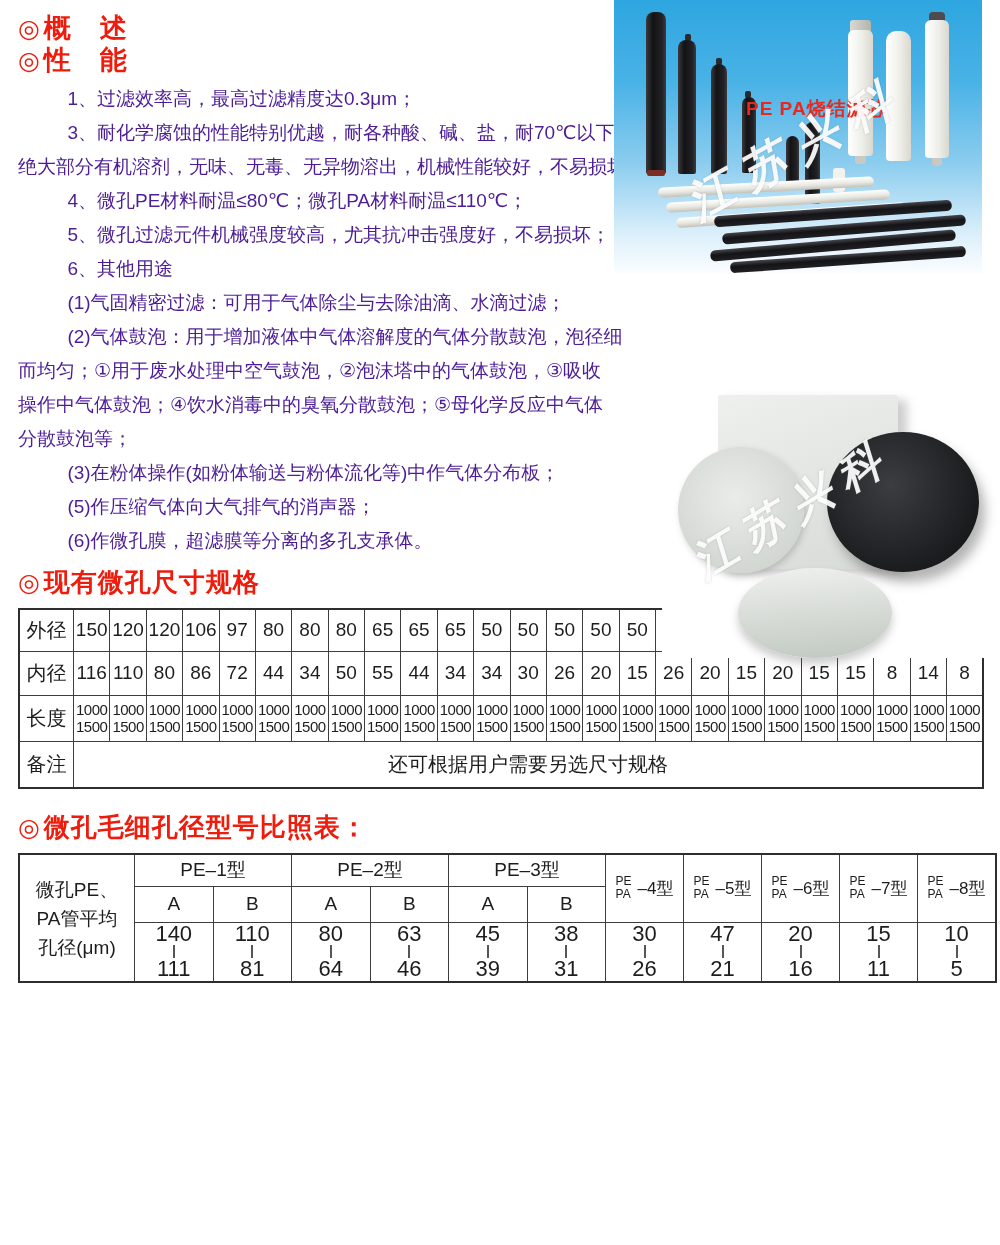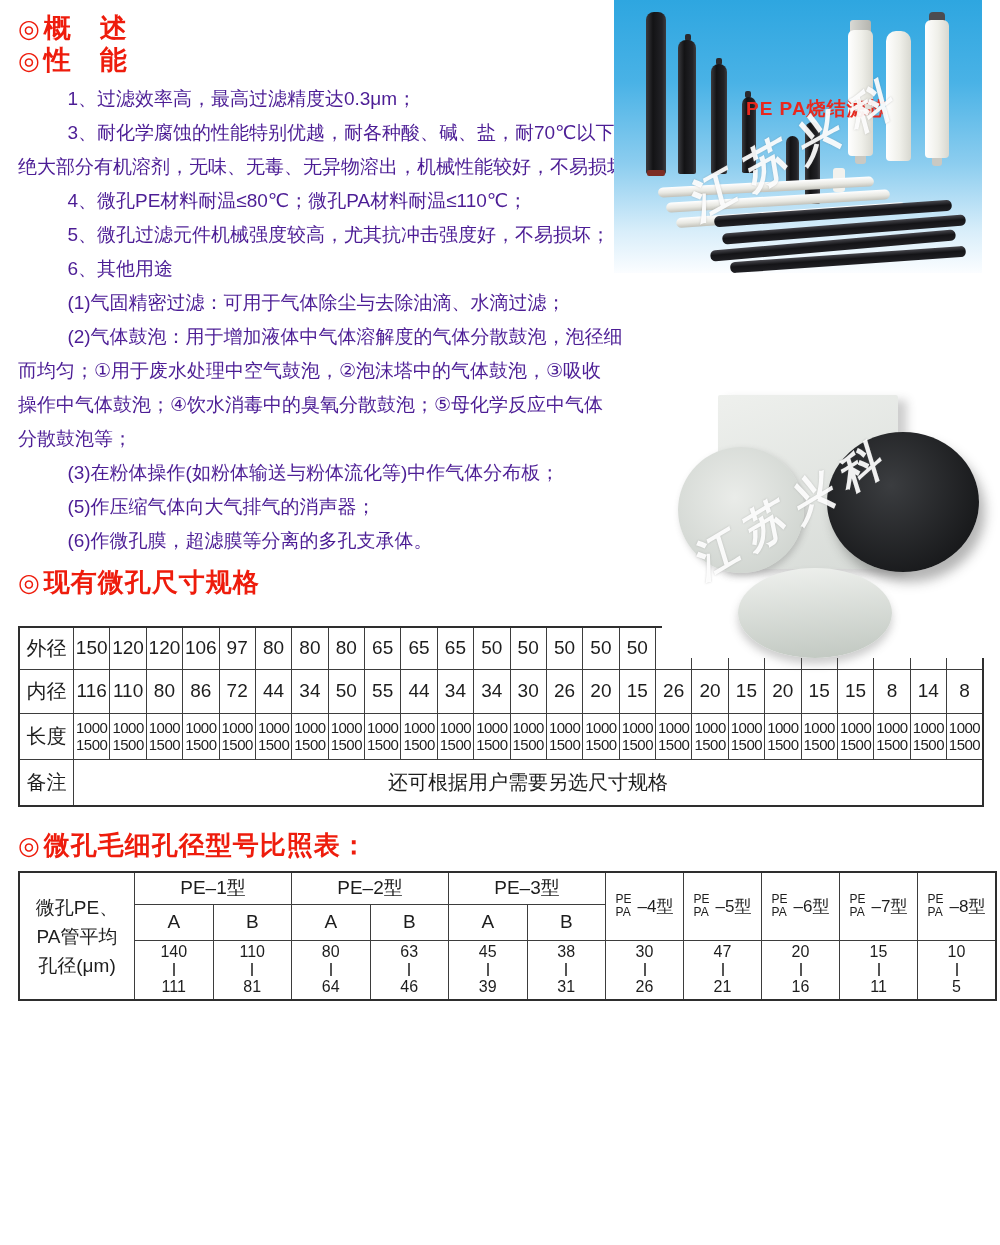--- a/index.html
+++ b/index.html
@@ -17,21 +17,21 @@
     white-space:pre-line;text-indent:2.4em;color:#222;
   }
   .perf{margin:6px 0 4px 0;width:656px;}
   .perf p{margin:0;font-size:19px;line-height:34px;white-space:pre-line;text-indent:2.6em;color:#4c1d95;}
   .head-sizes{margin:8px 0 0 0;}
   .head-models{margin:22px 0 0 0;}
 
   
   table{border-collapse:collapse;table-layout:fixed;width:966px;background:#fff;}
   th,td{border:1px solid #3d3d3d;text-align:center;vertical-align:middle;padding:0;font-weight:normal;}
-  .size-table{margin-top:28px;border:2px solid #2e2e2e;}
+  .size-table{margin-top:10px;border:2px solid #2e2e2e;}
   .size-table .rh{width:53px;font-size:20px;}
   .size-table td{font-size:19px;}
   .size-table tr:nth-child(1){height:42px;}
   .size-table tr:nth-child(2){height:44px;}
   .size-table tr:nth-child(3){height:46px;}
   .size-table tr:nth-child(4){height:47px;}
   .size-table .len{white-space:pre-line;font-size:15px;line-height:17px;letter-spacing:-0.5px;}
   .size-table .remark{font-size:20px;}
 
   .model-table{margin-top:10px;border:2px solid #2e2e2e;}
@@ -39,21 +39,21 @@
   .model-table tr:nth-child(1){height:32px;}
   .model-table tr:nth-child(2){height:36px;}
   .model-table tr:nth-child(3){height:60px;}
   .model-table th{font-size:19px;}
   .model-table th.single{width:77px;}
   .model-table th.group{width:156px;}
   .model-table th.sub{width:78px;}
   .model-table .single-inner{display:flex;align-items:center;justify-content:center;gap:6px;}
   .model-table .stack{font-size:12px;line-height:13px;white-space:pre-line;text-align:left;}
   .model-table .suffix{font-size:17px;}
-  .model-table .range div{font-size:16px;line-height:18px;}
+  .model-table .range div{font-size:22px;line-height:18px;}
   .model-table .vbar{width:2px;height:13px;background:#555;margin:2px auto;}
 
   
   .photo-tubes{
     position:absolute;left:614px;top:0;width:368px;height:273px;overflow:hidden;
     background:linear-gradient(180deg,#2ea6e0 0%,#49b2e6 30%,#8ccdef 60%,#d9eefa 85%,#fbfdff 100%);
   }
   .vt{position:absolute;border-radius:8px 8px 2px 2px;background:linear-gradient(90deg,#3a3a3e 0%,#131315 35%,#222226 80%,#3c3c40 100%);}
   .nub{position:absolute;width:6px;height:7px;background:#2a2a2e;border-radius:2px;}
   .redbase{position:absolute;background:#7c2d24;border-radius:2px;}

